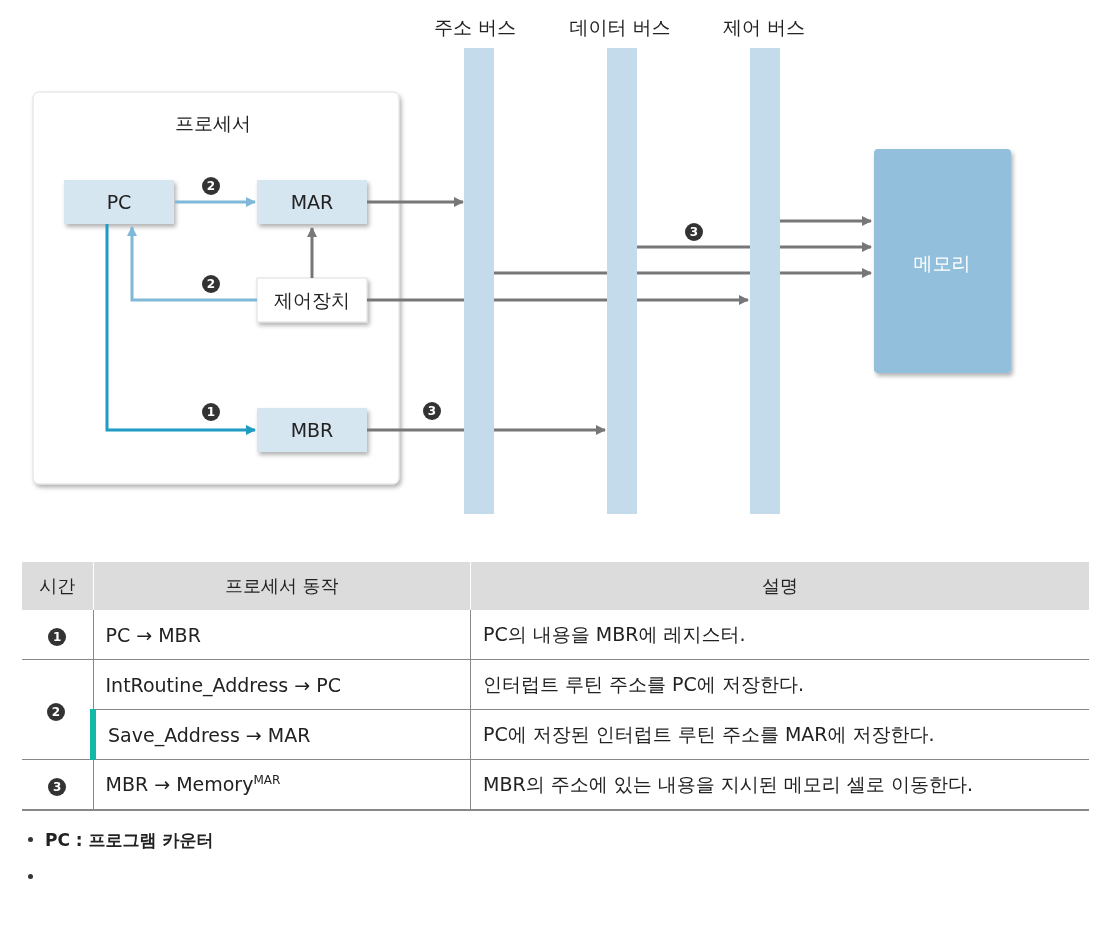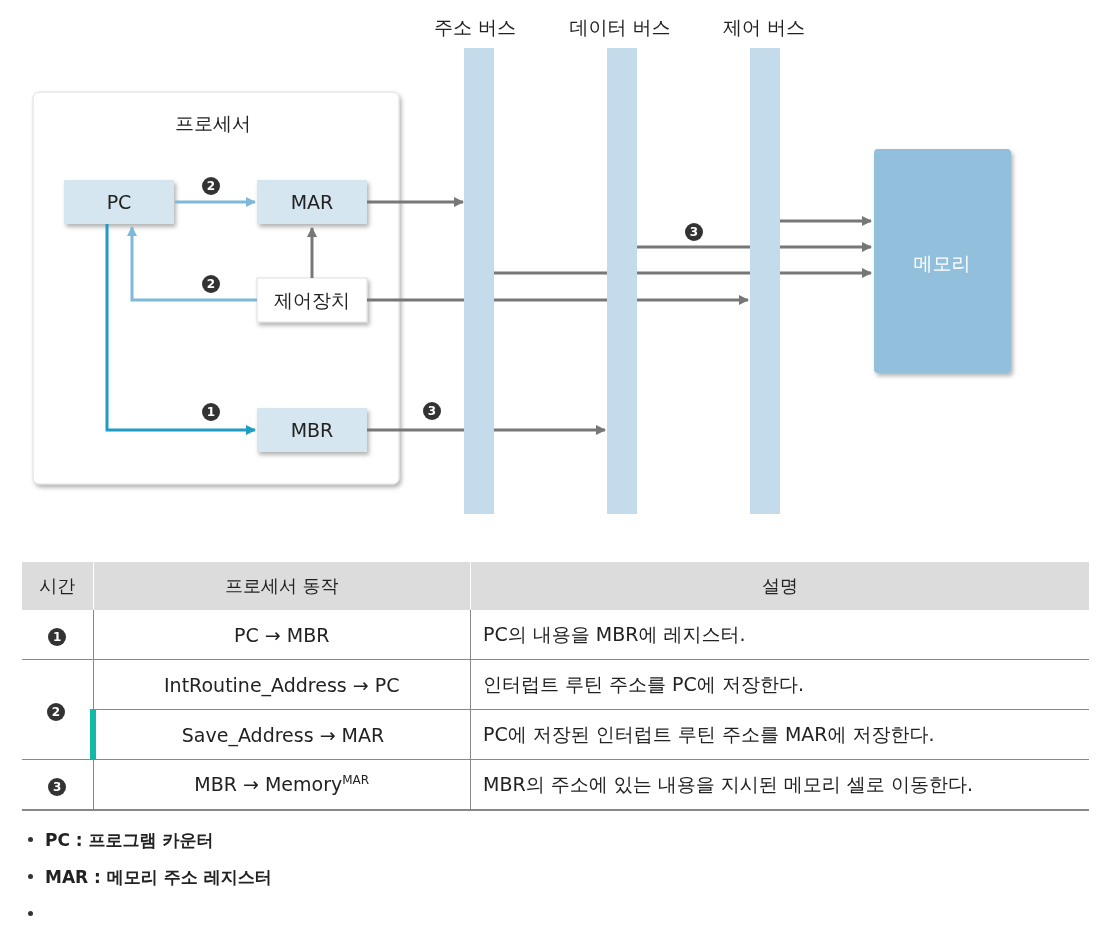--- a/index.html
+++ b/index.html
@@ -10,21 +10,21 @@
   table.ops { position: absolute; left: 22px; top: 562px; width: 1067px;
               border-collapse: collapse; font-size: 19px; color: #222; }
   table.ops th { background: #dcdcdc; font-weight: normal; height: 46px;
                  font-size: 18px; border-left: 1px solid #fff; text-align: center; }
   table.ops th:first-child { border-left: none; }
   table.ops td { height: 49px; border-bottom: 1px solid #888; border-left: 1px solid #888;
                  padding: 0 12px; }
   table.ops td:first-child { border-left: none; }
   table.ops tr:last-child td { border-bottom: 2px solid #888; }
   table.ops td.step { text-align: center; width: 68px; padding: 0; }
-  table.ops td.op { width: 350px; text-align: center; }
+  table.ops td.op { width: 350px; }
   .badge { display: inline-block; width: 18px; height: 18px; border-radius: 50%;
            background: #333; color: #fff; font-size: 12px; line-height: 18px;
            text-align: center; font-weight: bold; }
   sup { font-size: 12px; }
   ul.notes { position: absolute; left: 22px; top: 822px; margin: 0; padding: 0;
              list-style: none; font-size: 17px; color: #222; }
   ul.notes li { height: 37px; line-height: 37px; font-weight: bold; }
   ul.notes li .dot { display: inline-block; width: 5px; height: 5px; border-radius: 50%;
                      background: #333; margin: 0 12px 3px 6px; vertical-align: middle; }
 </style>
@@ -147,15 +147,14 @@
     <tr>
       <td class="step"><span class="badge">3</span></td>
       <td class="op"><span>MBR → Memory</span><sup>MAR</sup></td>
       <td>MBR의 주소에 있는 내용을 지시된 메모리 셀로 이동한다.</td>
     </tr>
   </tbody>
 </table>
 
 <ul class="notes">
   <li><span class="dot"></span><span>PC : 프로그램 카운터</span></li>
-  <li><span class="dot"></span><span>MAR : 메모리 주소 레지스터</span></li>
   <li><span class="dot"></span></li>
 </ul>
 
 </body></html>

